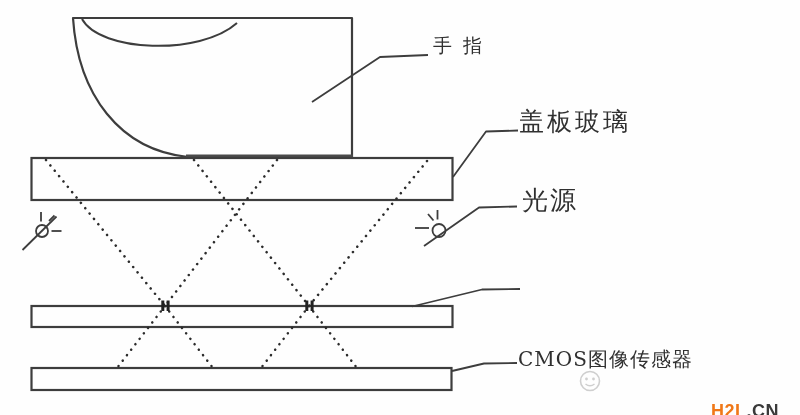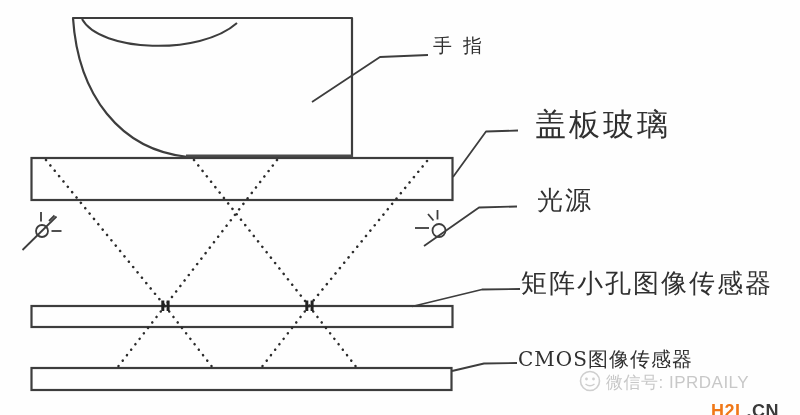--- a/index.html
+++ b/index.html
@@ -12,22 +12,22 @@
   }
   svg.diagram{position:absolute;left:0;top:0;}
   .lbl{
     position:absolute;
     color:#303030;
     font-family:"DejaVu Serif", serif;
     white-space:nowrap;
     line-height:1;
   }
   .lbl-finger{left:433px;top:36px;font-size:19px;letter-spacing:11px;}
-  .lbl-glass{left:535px;top:109px;font-size:31px;letter-spacing:3px;text-align:center;}
-  .lbl-light{left:522px;top:187px;font-size:26px;letter-spacing:2px;margin-left:15px;}
+  .lbl-glass{left:519px;top:109px;font-size:25px;letter-spacing:3px;text-align:center;}
+  .lbl-light{left:522px;top:187px;font-size:26px;letter-spacing:2px;}
   .lbl-pinhole{left:521px;top:270px;font-size:26px;letter-spacing:2px;}
   .lbl-cmos{left:518px;top:349px;font-size:20px;letter-spacing:1px;}
   .watermark{
     position:absolute;left:576px;top:365px;width:220px;height:45px;
     font-family:"Liberation Sans", sans-serif;
   }
   .wm-row{position:absolute;left:30px;top:6px;font-size:17px;color:#c8c8c8;letter-spacing:0.5px;white-space:nowrap;}
   .wm-brand{position:absolute;left:135px;top:36px;font-size:18px;font-weight:800;white-space:nowrap;letter-spacing:0.5px;}
   .wm-brand .orange{color:#f07818;}
   .wm-brand .dark{color:#3a3a3a;}
@@ -92,27 +92,25 @@
       <path d="M 453 177 L 486 131.5 L 518 130.5"></path>
       <path d="M 424 246 L 479 207.5 L 517 206.5"></path>
       <path d="M 412 306.5 L 482 289.5 L 520 289"></path>
       <path d="M 452 371 L 484 363.5 L 517 363"></path>
     </g>
   </svg>
 
   <div class="lbl lbl-finger">手指</div>
   <div class="lbl lbl-glass">盖板玻璃</div>
   <div class="lbl lbl-light">光源</div>
-  <div class="lbl lbl-pinhole">矩阵小孔图像传感器</div>
   <div class="lbl lbl-cmos">CMOS图像传感器</div>
 
   <div class="watermark">
     <svg width="26" height="26" style="position:absolute;left:0;top:2px;">
       <circle cx="14" cy="14" r="9.5" fill="none" stroke="#cfcfcf" stroke-width="1.6"></circle>
       <circle cx="10.5" cy="12" r="1.4" fill="#cfcfcf"></circle>
       <circle cx="17.5" cy="12" r="1.4" fill="#cfcfcf"></circle>
       <path d="M 9.5 17 Q 14 20.5 18.5 17" fill="none" stroke="#cfcfcf" stroke-width="1.5"></path>
     </svg>
-    <span class="wm-row">微信号: IPRDAILY</span>
     <span class="wm-brand"><span class="orange">H2L</span><span class="dark">.CN</span></span>
   </div>
 
 </div>
 
 </body></html>

